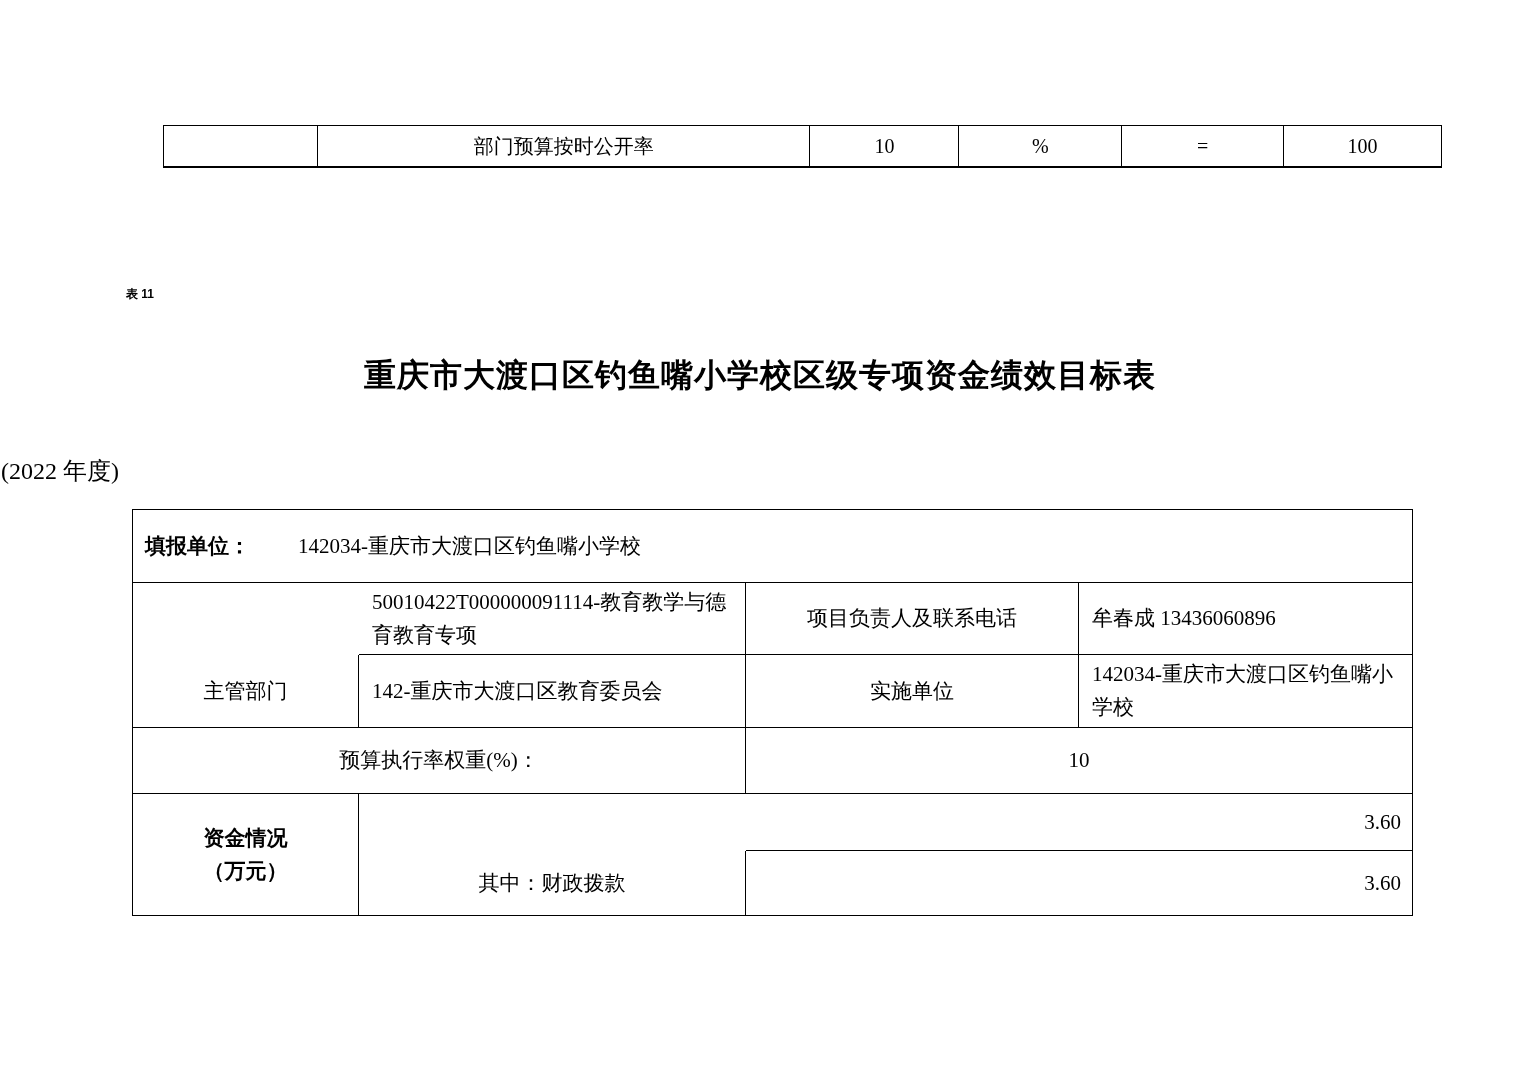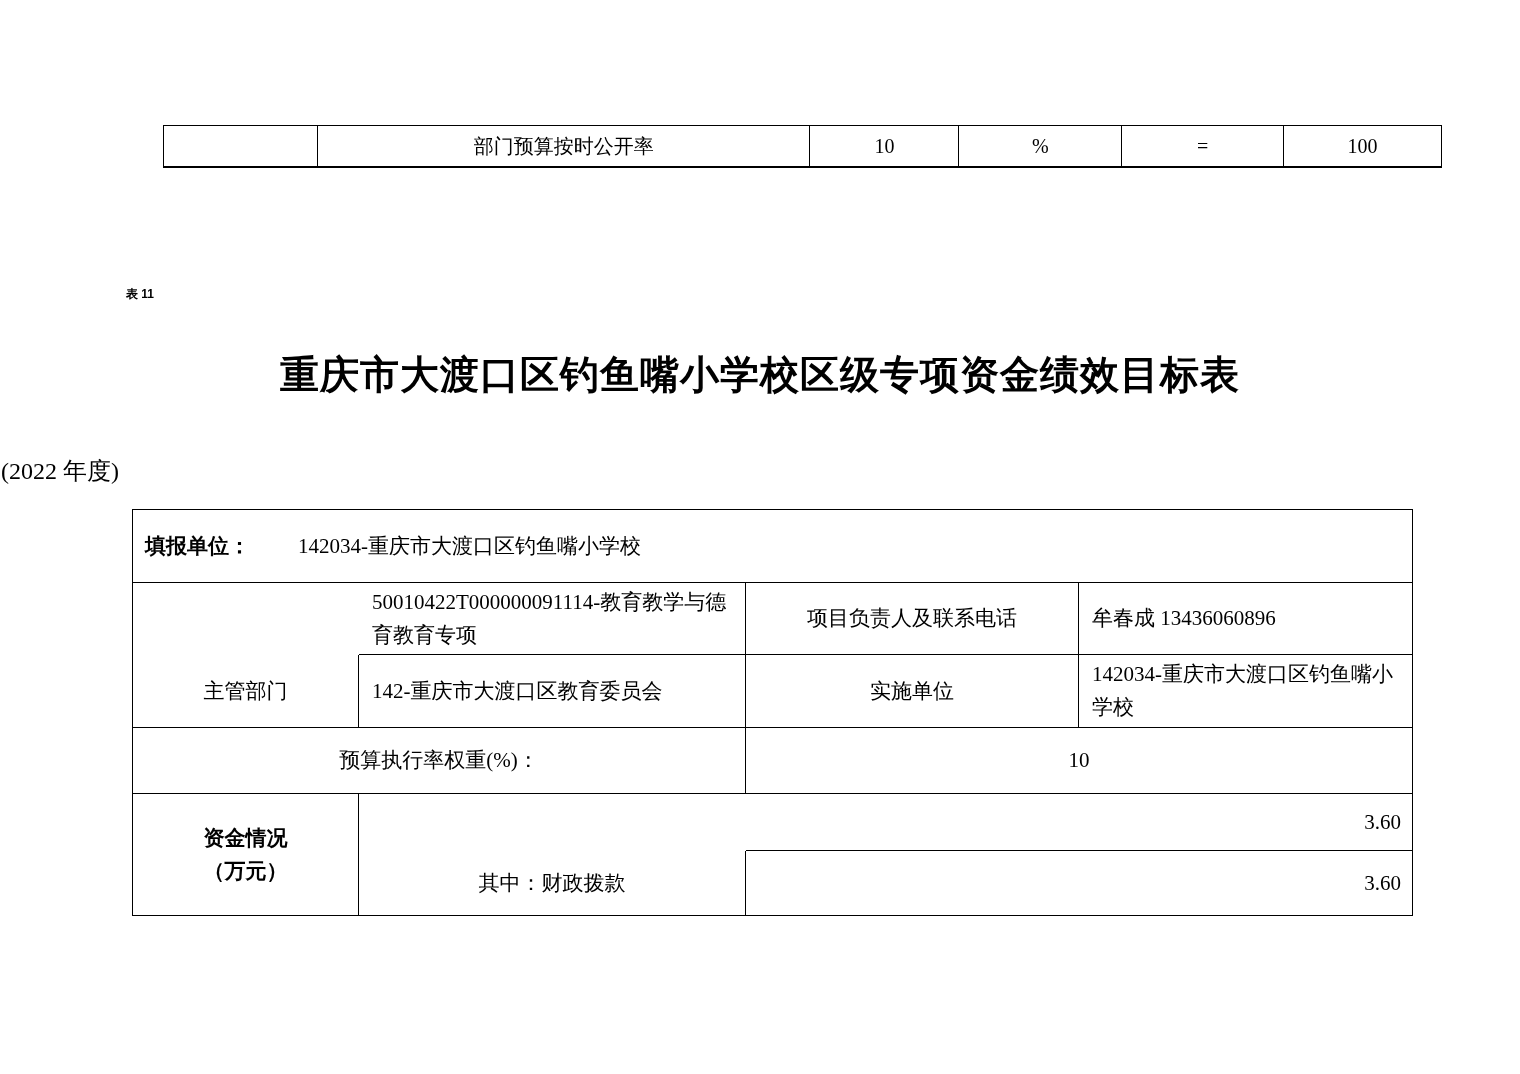--- a/index.html
+++ b/index.html
@@ -35,21 +35,21 @@
   
   .table-label {
     position:absolute; left:126px; top:286px;
     font-family:"Liberation Sans","DejaVu Sans",sans-serif;
     font-weight:bold; font-size:12px;
   }
   .doc-title {
     position:absolute; left:0; top:352px; width:1520px;
     text-align:center;
     font-family:"Liberation Sans","DejaVu Sans",sans-serif;
-    font-weight:bold; font-size:39px; line-height:46px;
+    font-weight:bold; font-size:32px; line-height:46px;
     letter-spacing:1px;
   }
   .doc-subtitle {
     position:absolute; left:1px; top:456px; width:1476px;
     text-align:left;
     font-size:24px; line-height:30px;
   }
 
   
   .main-table {

